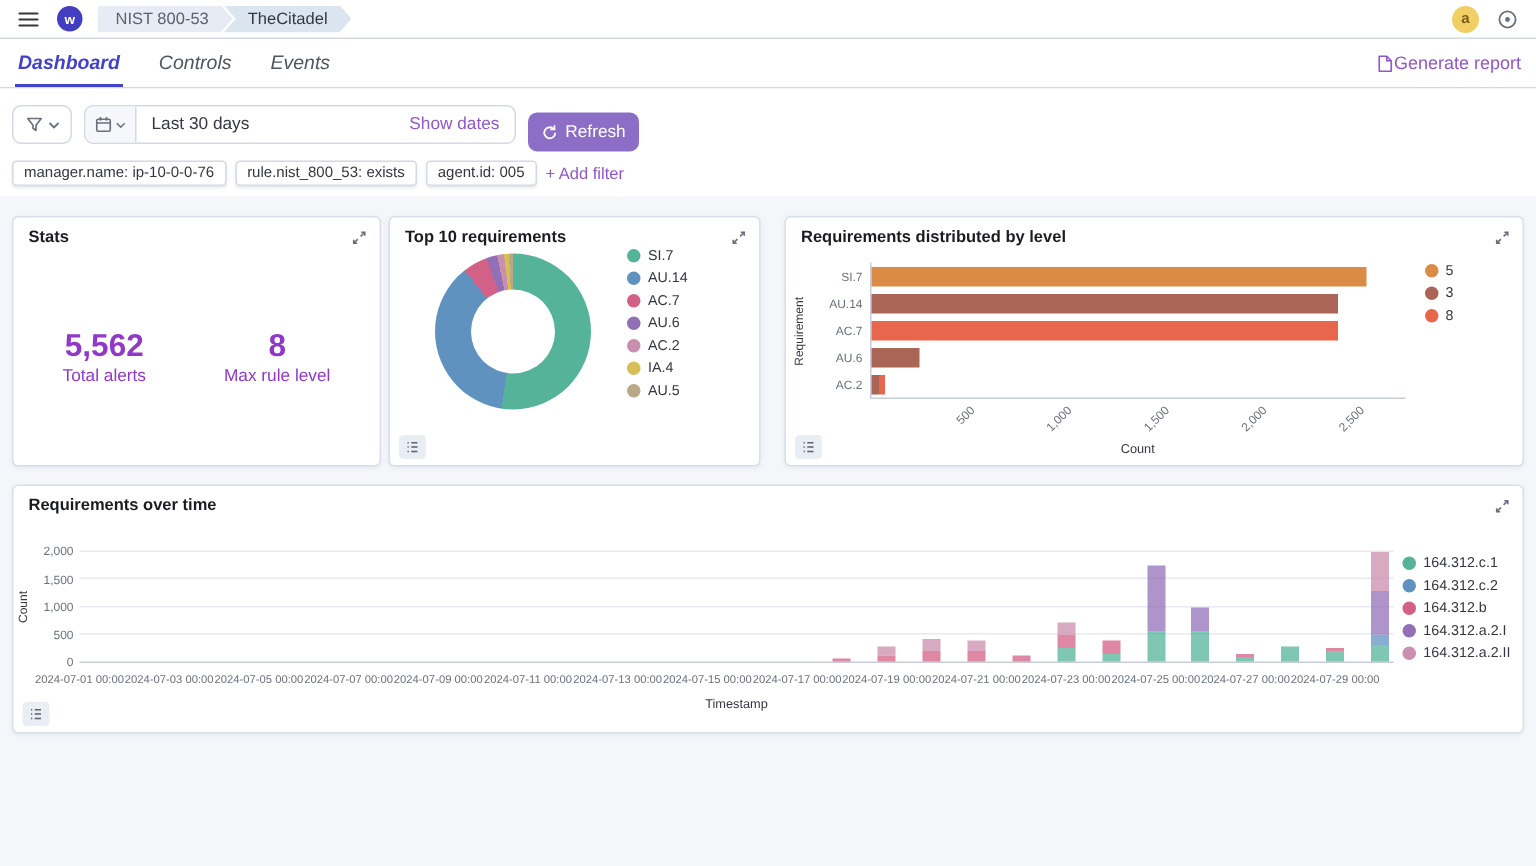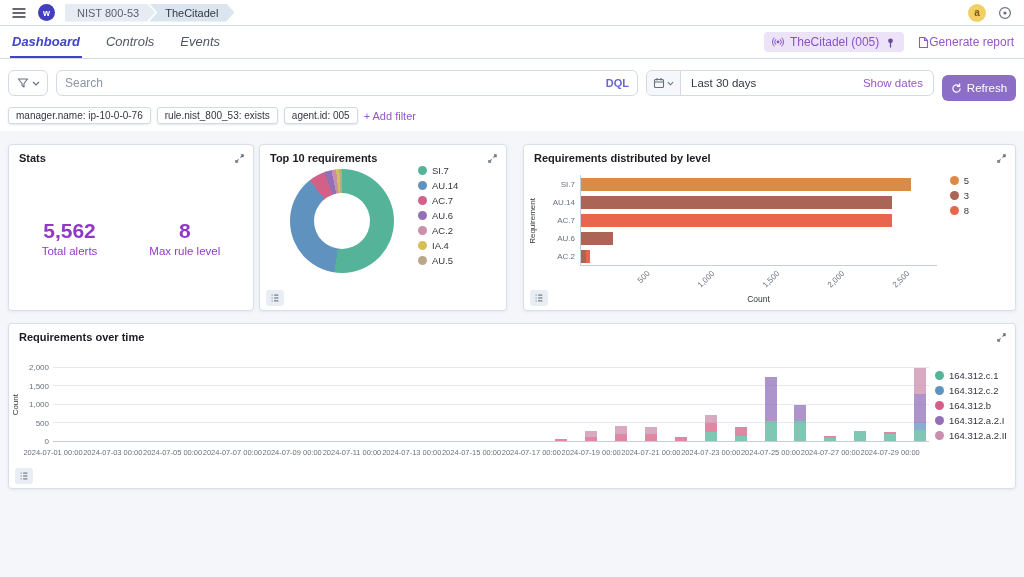--- a/index.html
+++ b/index.html
@@ -125,54 +125,39 @@
     </div>
   </header>
 
   <div class="tabsbar">
     <div class="tabs">
       <div class="tab active">Dashboard</div>
       <div class="tab">Controls</div>
       <div class="tab">Events</div>
     </div>
     <div class="tabsbar-right">
-      <div class="agent-badge">
-        <svg width="12" height="12" viewBox="0 0 12 12">
-            <circle cx="6" cy="6" r="1.4" fill="#8a52c7"></circle>
-            <path d="M3.6 8.4a3.4 3.4 0 0 1 0-4.8M8.4 3.6a3.4 3.4 0 0 1 0 4.8M2 10a5.7 5.7 0 0 1 0-8M10 2a5.7 5.7 0 0 1 0 8" stroke="#8a52c7" fill="none" stroke-width="1" stroke-linecap="round"></path>
-          </svg>
-        <span>TheCitadel (005)</span>
-        <svg width="11" height="11" viewBox="0 0 12 12">
-            <circle cx="6" cy="4.2" r="2.6" fill="#6a4a9e"></circle>
-            <path d="M6 6.5V11" stroke="#6a4a9e" stroke-width="1.4" stroke-linecap="round"></path>
-          </svg>
-      </div>
       <button class="gen-report">
         <svg width="11" height="13" viewBox="0 0 11 13">
             <path d="M1.5 1.5h5l3 3v7h-8z" fill="none" stroke="#9257c9" stroke-width="1.1" stroke-linejoin="round"></path>
             <path d="M6.5 1.5v3h3" fill="none" stroke="#9257c9" stroke-width="1.1"></path>
           </svg>
         <span>Generate report</span>
       </button>
     </div>
   </div>
 
   <div class="searchrow">
     <button class="filter-btn">
       <svg width="12" height="12" viewBox="0 0 12 12">
           <path d="M1.5 2h9L7 6.5V10L5 8.5V6.5z" fill="none" stroke="#69707d" stroke-width="1.1" stroke-linejoin="round"></path>
         </svg>
       <svg width="8" height="5" viewBox="0 0 8 5">
           <path d="M1 1l3 3 3-3" stroke="#69707d" fill="none" stroke-width="1.2"></path>
         </svg>
     </button>
-    <div class="search-box">
-      <input type="text" placeholder="Search" style="">
-      <span class="dql">DQL</span>
-    </div>
     <div class="date-ctl">
       <div class="date-cal">
         <svg width="12" height="12" viewBox="0 0 12 12">
             <rect x="1.5" y="2.5" width="9" height="8" rx="1" fill="none" stroke="#69707d" stroke-width="1.1"></rect>
             <path d="M1.5 5h9M4 1v2.5M8 1v2.5" stroke="#69707d" stroke-width="1.1"></path>
           </svg>
         <svg width="7" height="5" viewBox="0 0 8 5">
             <path d="M1 1l3 3 3-3" stroke="#69707d" fill="none" stroke-width="1.2"></path>
           </svg>
       </div>
@@ -436,20 +421,21 @@
             <span class="tx-tick" style="left: 40.9556%;">2024-07-13 00:00</span>
             <span class="tx-tick" style="left: 47.7816%;">2024-07-15 00:00</span>
             <span class="tx-tick" style="left: 54.6075%;">2024-07-17 00:00</span>
             <span class="tx-tick" style="left: 61.4334%;">2024-07-19 00:00</span>
             <span class="tx-tick" style="left: 68.2594%;">2024-07-21 00:00</span>
             <span class="tx-tick" style="left: 75.0853%;">2024-07-23 00:00</span>
             <span class="tx-tick" style="left: 81.9113%;">2024-07-25 00:00</span>
             <span class="tx-tick" style="left: 88.7372%;">2024-07-27 00:00</span>
             <span class="tx-tick" style="left: 95.5631%;">2024-07-29 00:00</span>
           </div>
+        <div class="time-xtitle">Timestamp</div>
         <div class="legend time-legend">
             <div class="legend-item">
               <span class="dot" style="background: rgb(84, 179, 153);"></span>
               <span class="legend-label">164.312.c.1</span>
             </div>
             <div class="legend-item">
               <span class="dot" style="background: rgb(96, 146, 192);"></span>
               <span class="legend-label">164.312.c.2</span>
             </div>
             <div class="legend-item">

